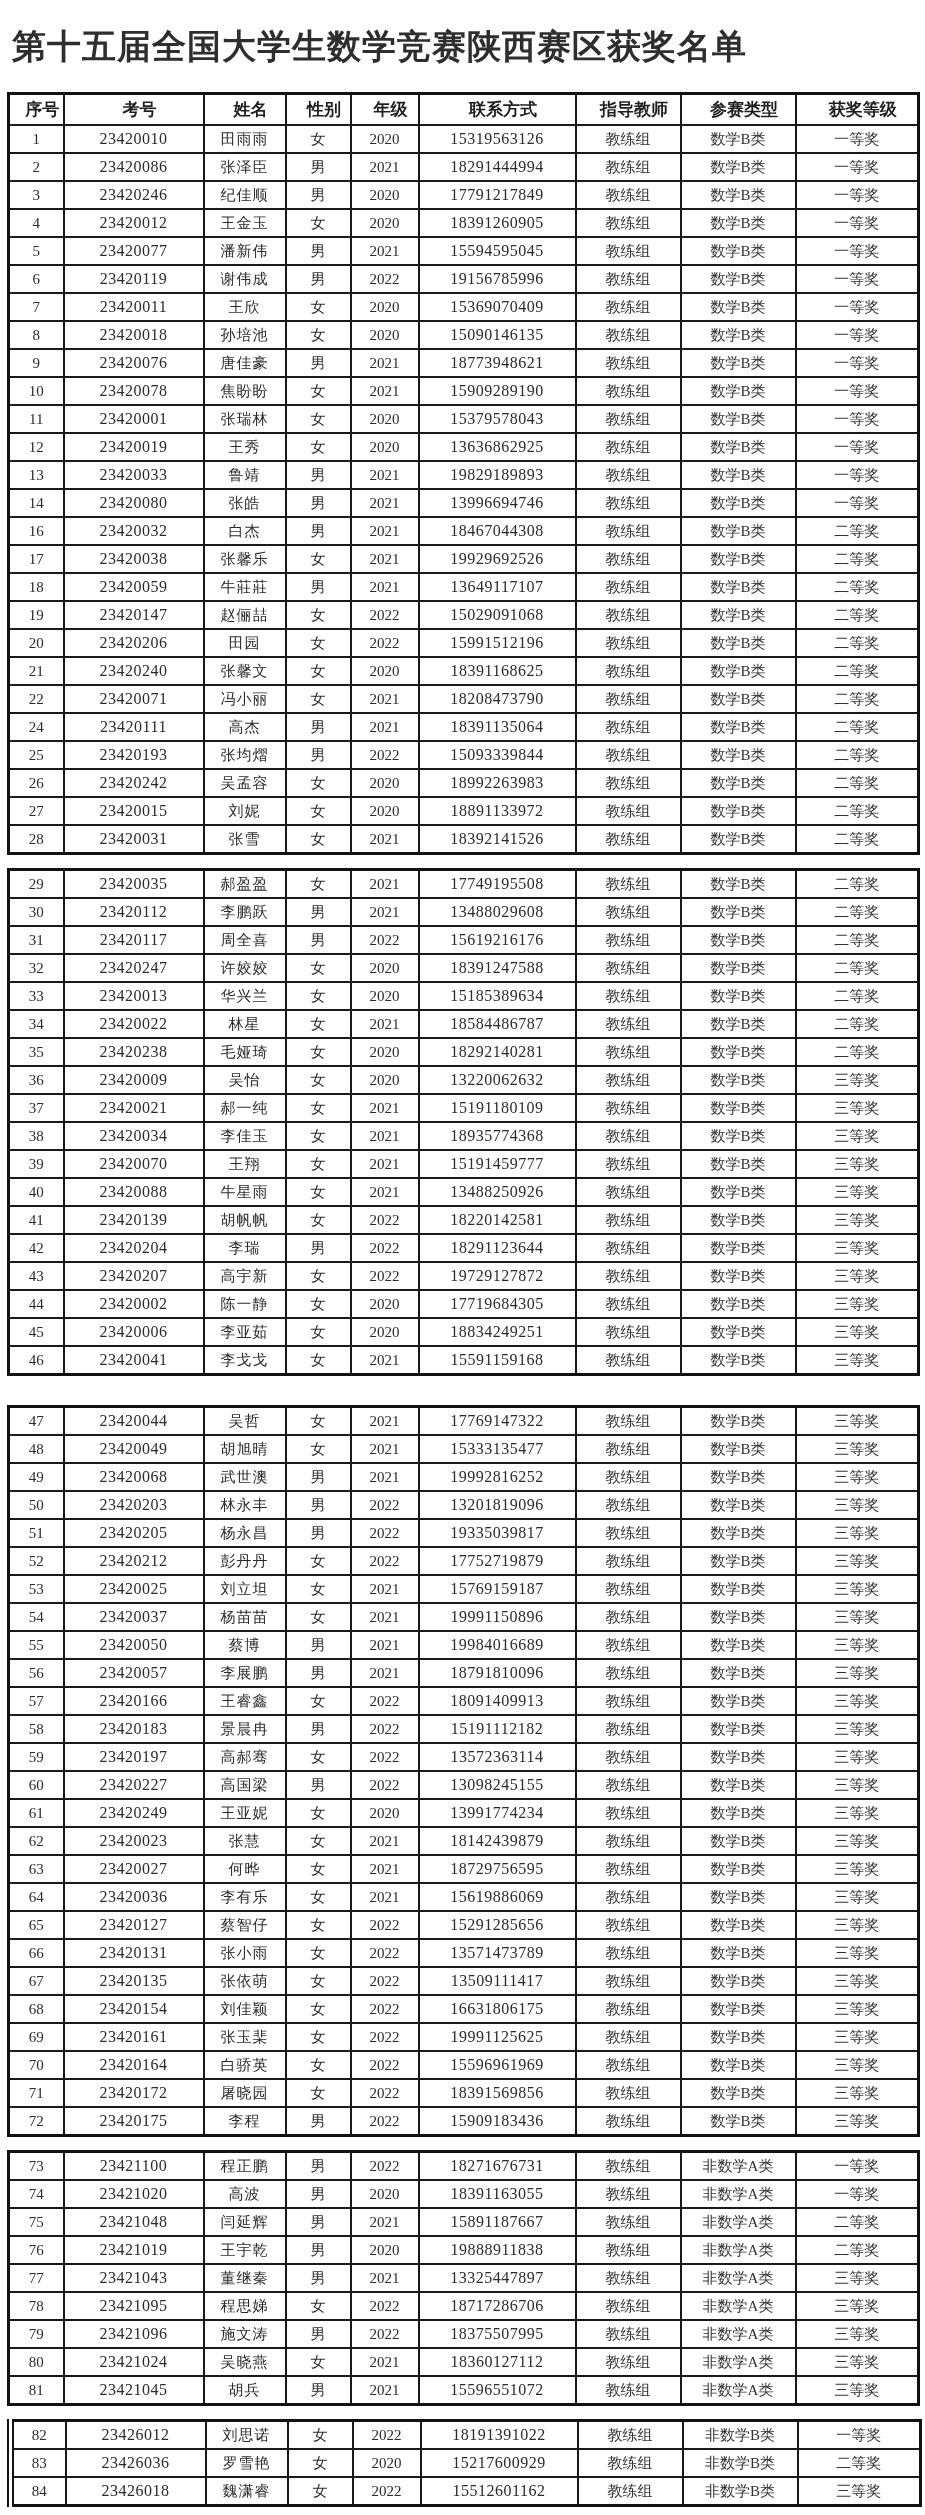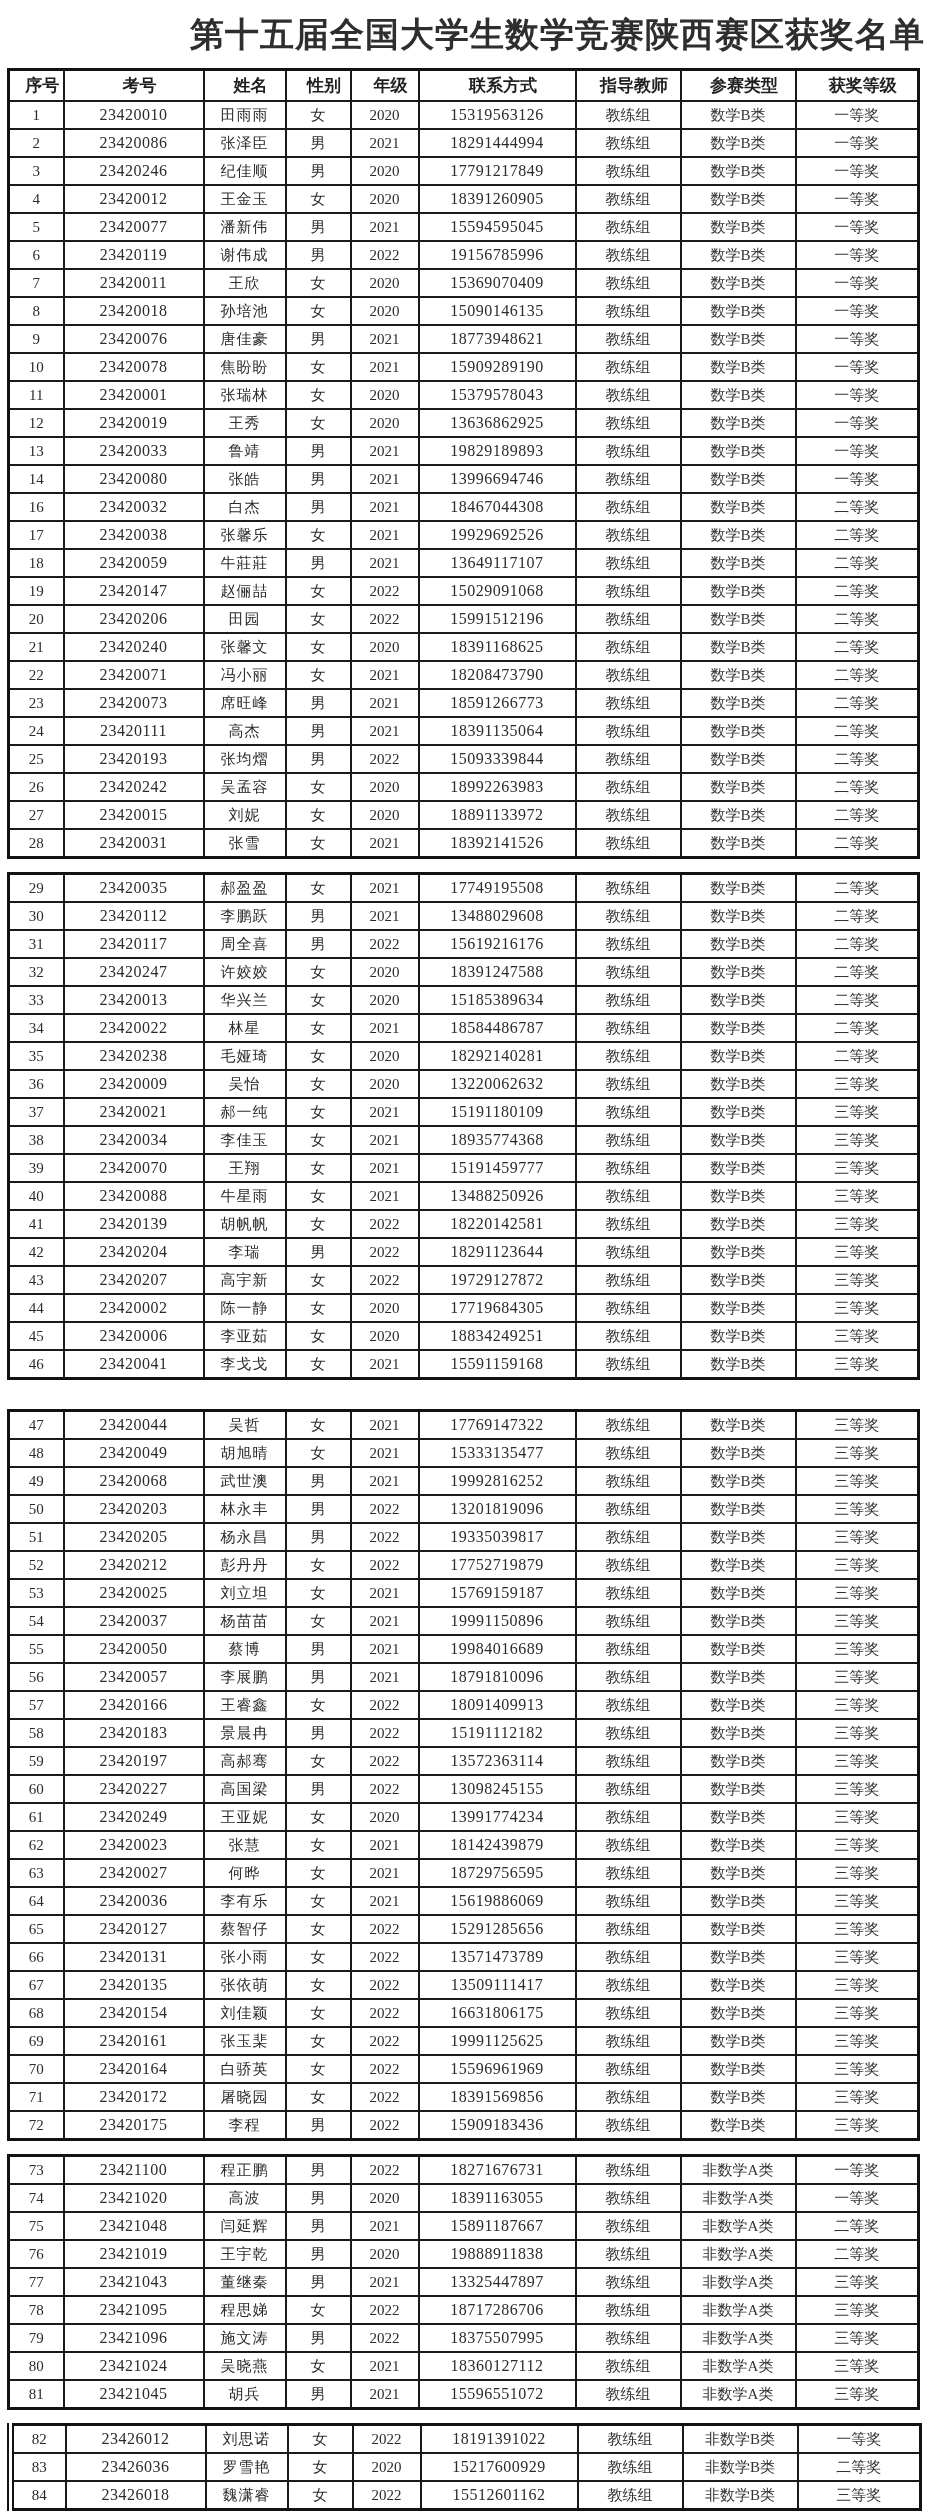--- a/index.html
+++ b/index.html
@@ -4,25 +4,25 @@
 <style>
   html,body{margin:0;padding:0;background:#ffffff;}
   body{
     width:925px;
     font-family:"Liberation Serif","DejaVu Serif",serif;
     color:#2b2b2b;
     -webkit-font-smoothing:antialiased;
   }
   .page{width:925px;min-height:2515px;background:#fff;}
   h1.doc-title{
-    text-align:right;
+    text-align:left;
     font-size:34px;
     font-weight:700;
     letter-spacing:1px;
-    margin:0;
+    margin:12px;
     padding:12px 0 10px 0;
     color:#2e2e2e;
     font-family:"Liberation Serif","DejaVu Serif",serif;
   }
   table.tbl{
     border-collapse:collapse;
     table-layout:fixed;
     margin-left:7px;
     border:3px solid #121212;
     background:#fff;
@@ -311,31 +311,20 @@
             <td class="c-id">23420071</td>
             <td class="c-name">冯小丽</td>
             <td class="c-gender">女</td>
             <td class="c-grade">2021</td>
             <td class="c-phone">18208473790</td>
             <td class="c-advisor">教练组</td>
             <td class="c-type">数学B类</td>
             <td class="c-award">二等奖</td>
           </tr>
           <tr>
-            <td class="c-no">23</td>
-            <td class="c-id">23420073</td>
-            <td class="c-name">席旺峰</td>
-            <td class="c-gender">男</td>
-            <td class="c-grade">2021</td>
-            <td class="c-phone">18591266773</td>
-            <td class="c-advisor">教练组</td>
-            <td class="c-type">数学B类</td>
-            <td class="c-award">二等奖</td>
-          </tr>
-          <tr>
             <td class="c-no">24</td>
             <td class="c-id">23420111</td>
             <td class="c-name">高杰</td>
             <td class="c-gender">男</td>
             <td class="c-grade">2021</td>
             <td class="c-phone">18391135064</td>
             <td class="c-advisor">教练组</td>
             <td class="c-type">数学B类</td>
             <td class="c-award">二等奖</td>
           </tr>

